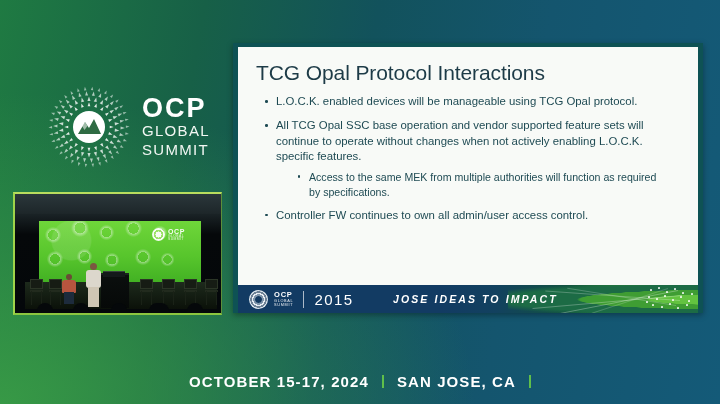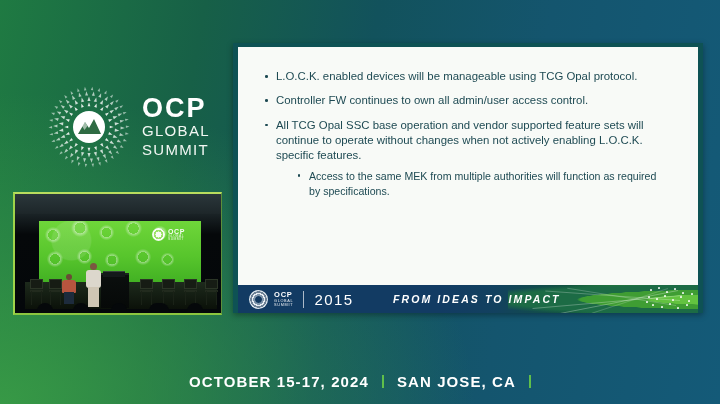--- a/index.html
+++ b/index.html
@@ -369,35 +369,36 @@
       <div class="aud" style="left:22px;"></div>
       <div class="aud" style="left:58px;"></div>
       <div class="aud" style="left:96px;"></div>
       <div class="aud" style="left:134px;width:20px;"></div>
       <div class="aud" style="left:172px;"></div>
     </div>
   </div>
 
   <div id="slide">
     <div id="slide-body">
+      <h1 id="slide-title">TCG Opal Protocol Interactions</h1>
 
       <ul class="lv1">
         <li>
           <span>L.O.C.K. enabled devices will be manageable using TCG Opal protocol.</span>
-        </li>
-        <li>
-          <span>Controller FW continues to own all admin/user access control.</span>
         </li>
         <li>
           <span>All TCG Opal SSC base operation and vendor supported feature sets will continue to operate without changes when not actively enabling L.O.C.K. specific features.</span>
           <ul class="lv2">
             <li>
               <span>Access to the same MEK from multiple authorities will function as required by specifications.</span>
             </li>
           </ul>
+        </li>
+        <li>
+          <span>Controller FW continues to own all admin/user access control.</span>
         </li>
       </ul>
     </div>
 
     <div id="slide-footer">
       <div id="sf-swoosh">
         <div class="ray" style="right:20px;top:5px;width:120px;transform:rotate(-11deg);opacity:.55;"></div>
         <div class="ray" style="right:16px;top:10px;width:150px;transform:rotate(-5deg);opacity:.5;"></div>
         <div class="ray" style="right:18px;top:15px;width:135px;transform:rotate(4deg);opacity:.45;"></div>
         <div class="ray" style="right:22px;top:20px;width:110px;transform:rotate(9deg);opacity:.4;"></div>
@@ -428,21 +429,21 @@
         <div class="sf-badge"></div>
         <div class="sf-ocp">
           <b>OCP</b>
           <s>GLOBAL</s>
           <s>SUMMIT</s>
         </div>
         <div class="sf-div"></div>
         <div class="sf-year">2015</div>
       </div>
 
-      <div id="sf-tag">FROM IDEAS TO IMPACT</div>
+      <div id="sf-tag">JOSE IDEAS TO IMPACT</div>
     </div>
   </div>
 
   <div id="banner">
     <span class="t">OCTOBER 15-17, 2024</span>
     <span class="sep"></span>
     <span class="t">SAN JOSE, CA</span>
     <span class="sep"></span>
   </div>
 

